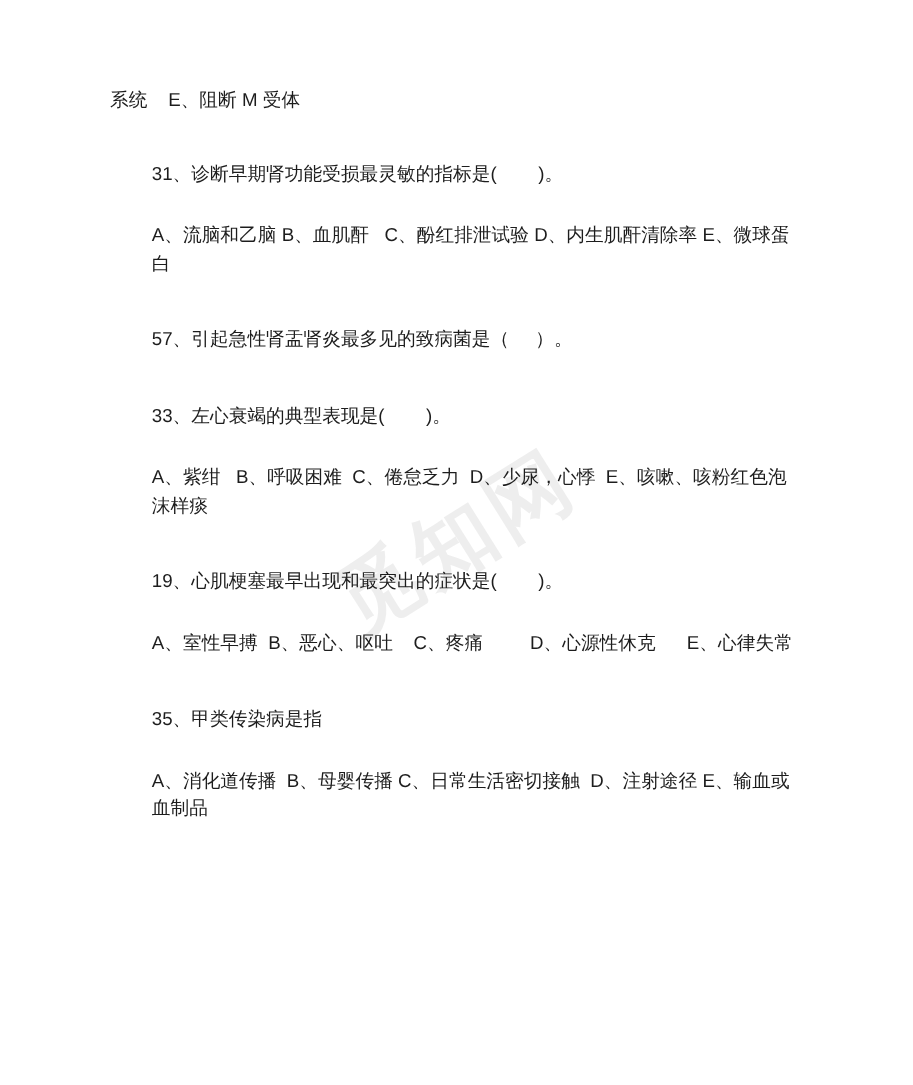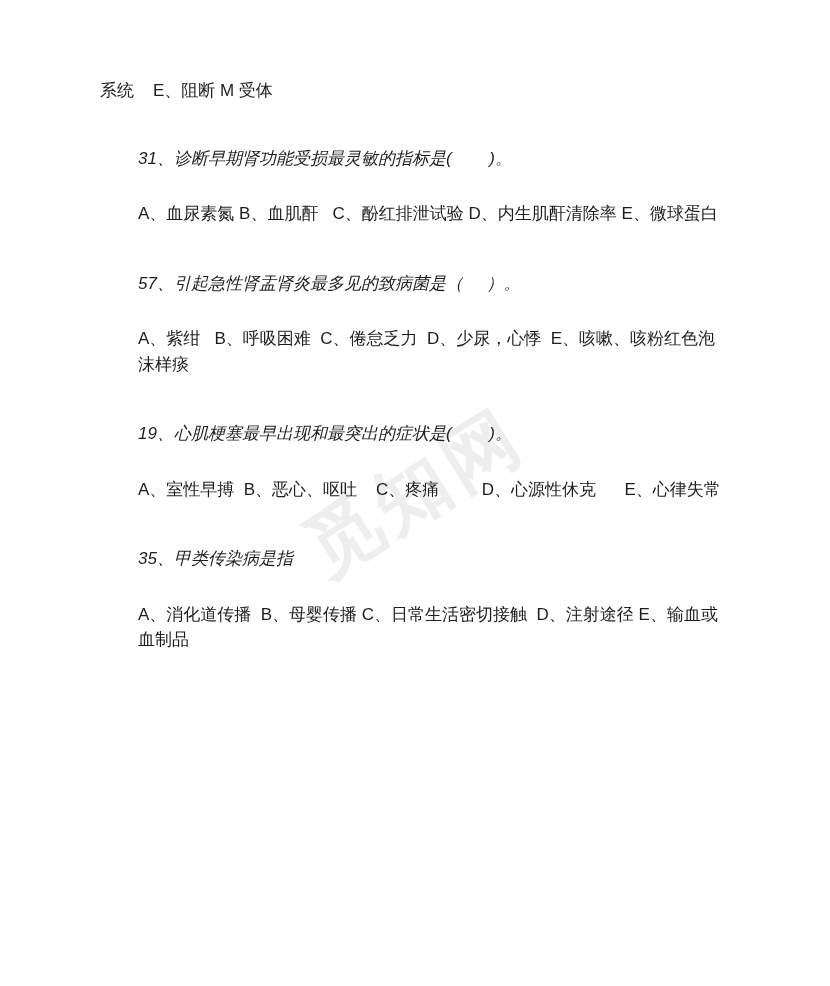--- a/index.html
+++ b/index.html
@@ -51,21 +51,20 @@
     font-size: 17px;
     line-height: 1.5;
     white-space: pre-wrap;
     color: #1d1d1d;
   }
   .cont-line {
     margin: 0 0 0 0;
   }
   .q-line {
     margin: 44px 0 0 38px;
-    font-style: italic;
   }
   .a-line {
     margin: 30px 0 0 38px;
   }
   .q-line.first {
     margin-top: 42px;
   }
 </style>
 </head>
 <body>
@@ -74,24 +73,25 @@
 
   <div class="watermark">
     <span>觅知网</span>
   </div>
 
   <div class="content">
 
     <div class="line cont-line">系统    E、阻断 M 受体</div>
 
     <div class="line q-line first">31、诊断早期肾功能受损最灵敏的指标是(        )。</div>
-    <div class="line a-line">A、血尿素氮 B、血肌酐   C、酚红排泄试验 D、内生肌酐清除率 E、微球蛋白</div>
+    <div class="line a-line">A、流脑和乙脑 B、血肌酐   C、酚红排泄试验 D、内生肌酐清除率 E、微球蛋白</div>
 
     <div class="line q-line">57、引起急性肾盂肾炎最多见的致病菌是（     ）。</div>
 
+    <div class="line q-line">33、左心衰竭的典型表现是(        )。</div>
     <div class="line a-line">A、紫绀   B、呼吸困难  C、倦怠乏力  D、少尿，心悸  E、咳嗽、咳粉红色泡沫样痰</div>
 
     <div class="line q-line">19、心肌梗塞最早出现和最突出的症状是(        )。</div>
     <div class="line a-line">A、室性早搏  B、恶心、呕吐    C、疼痛         D、心源性休克      E、心律失常</div>
 
     <div class="line q-line">35、甲类传染病是指</div>
 
     <div class="line a-line">A、消化道传播  B、母婴传播 C、日常生活密切接触  D、注射途径 E、输血或血制品</div>
 
   </div>

